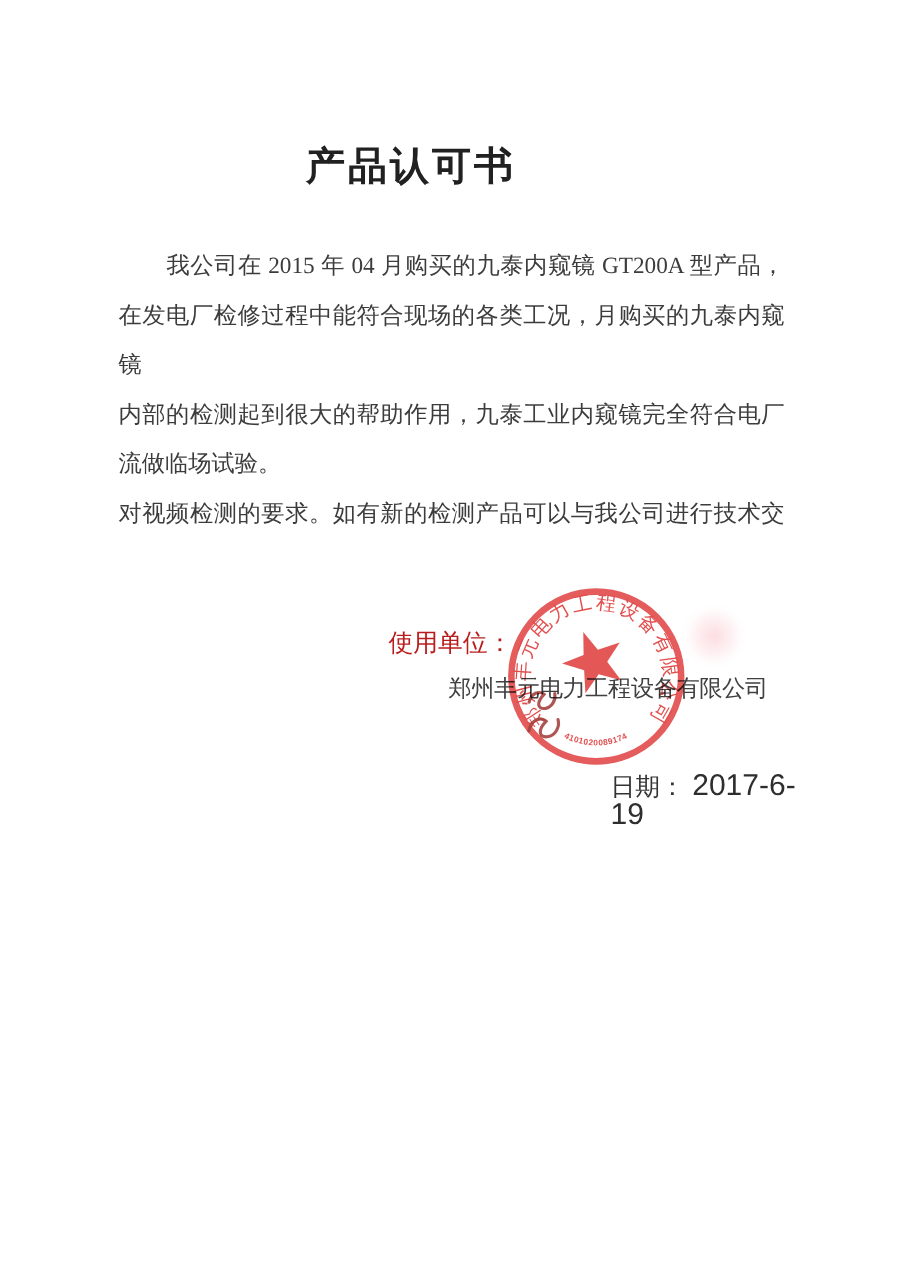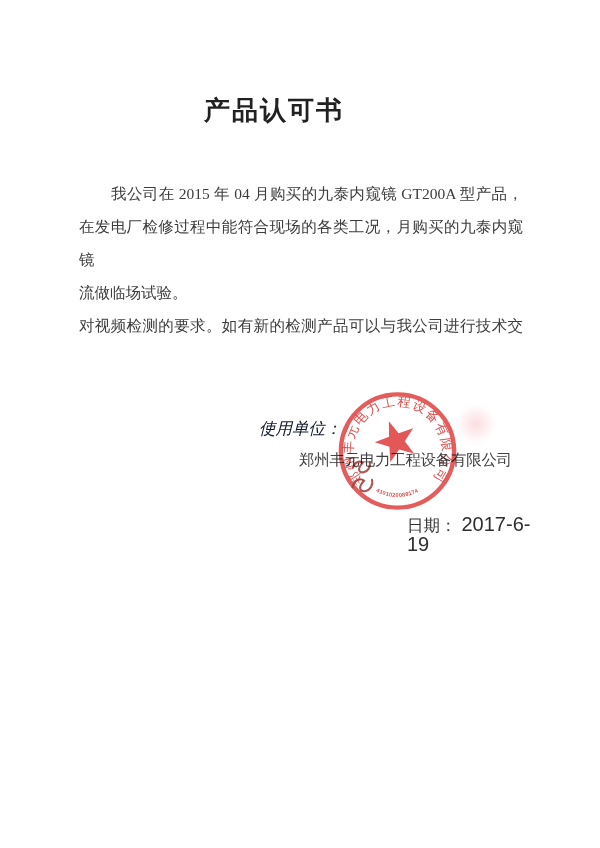--- a/index.html
+++ b/index.html
@@ -20,38 +20,37 @@
     width: 100%;
     text-align: center;
     padding-left: 8px;
     font-size: 26px;
     font-weight: bold;
     letter-spacing: 2px;
     color: #212121;
   }
   .body-block {
     position: absolute;
-    top: 177px;
+    top: 161px;
     left: 79px;
     width: 444px;
     font-size: 15.5px;
     line-height: 33px;
     color: #3c3c3c;
   }
   .bl { width: 100%; }
   .bl.just { text-align: justify; text-align-last: justify; }
   .bl.first { text-indent: 32px; }
   .unit {
     position: absolute;
     left: 259px;
     top: 419px;
     font-size: 16.5px;
     line-height: 19px;
-    color: #0f172a;
-    font-style: italic;
+    color: #b91c1c;
   }
   .company {
     position: absolute;
     left: 299px;
     top: 450px;
     font-size: 15.5px;
     line-height: 19px;
     letter-spacing: -0.3px;
     color: #404040;
   }
@@ -98,20 +97,21 @@
 </head>
 <body>
 
 <div class="page">
 
   <div class="title">产品认可书</div>
 
   <div class="body-block">
     <div class="bl just first">我公司在 2015 年 04 月购买的九泰内窥镜 GT200A 型产品，</div>
     <div class="bl just">在发电厂检修过程中能符合现场的各类工况，月购买的九泰内窥镜</div>
+    <div class="bl just">内部的检测起到很大的帮助作用，九泰工业内窥镜完全符合电厂</div>
     <div class="bl">流做临场试验。</div>
     <div class="bl just">对视频检测的要求。如有新的检测产品可以与我公司进行技术交</div>
   </div>
 
   <div class="unit">使用单位：</div>
 
   <div class="company">郑州丰元电力工程设备有限公司</div>
 
   <div class="seal">
     <svg viewBox="0 0 126 126" aria-hidden="true">

